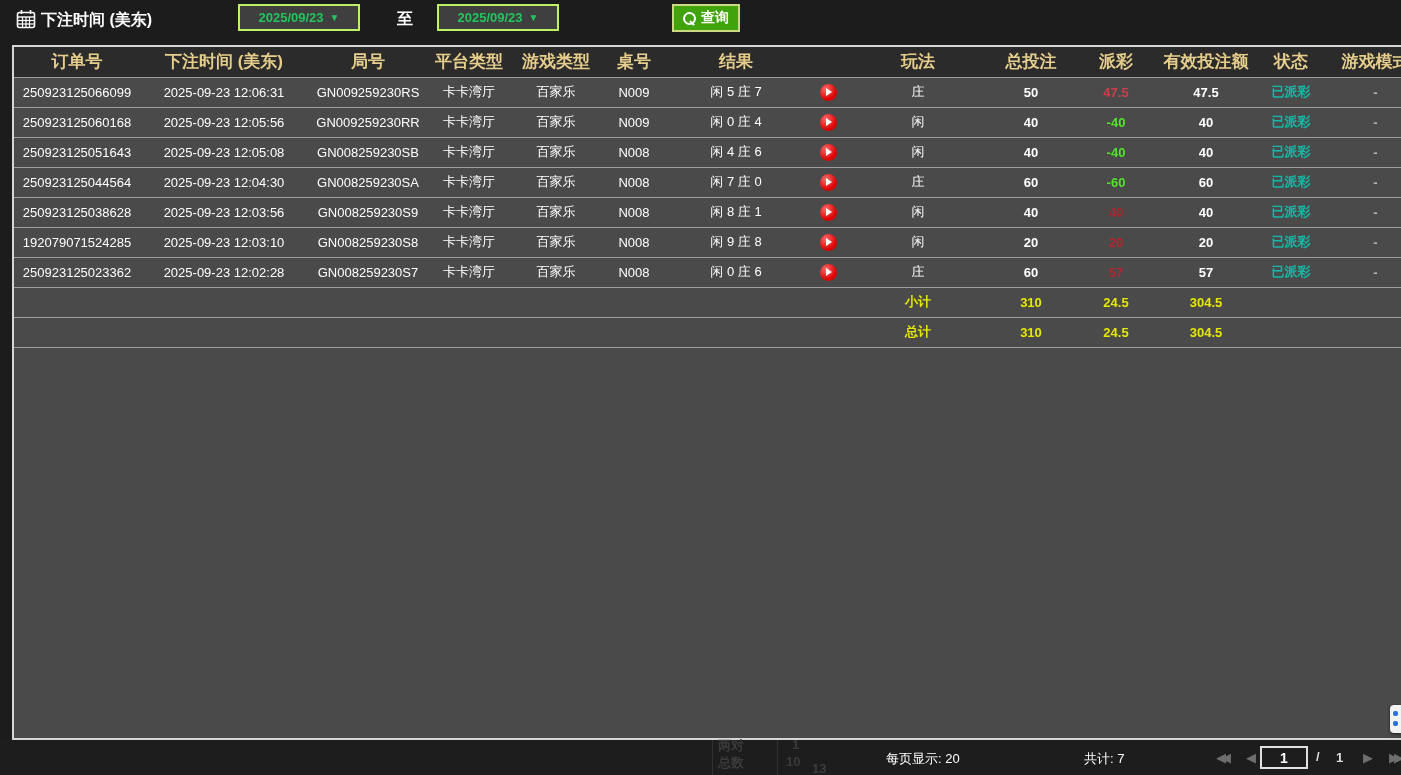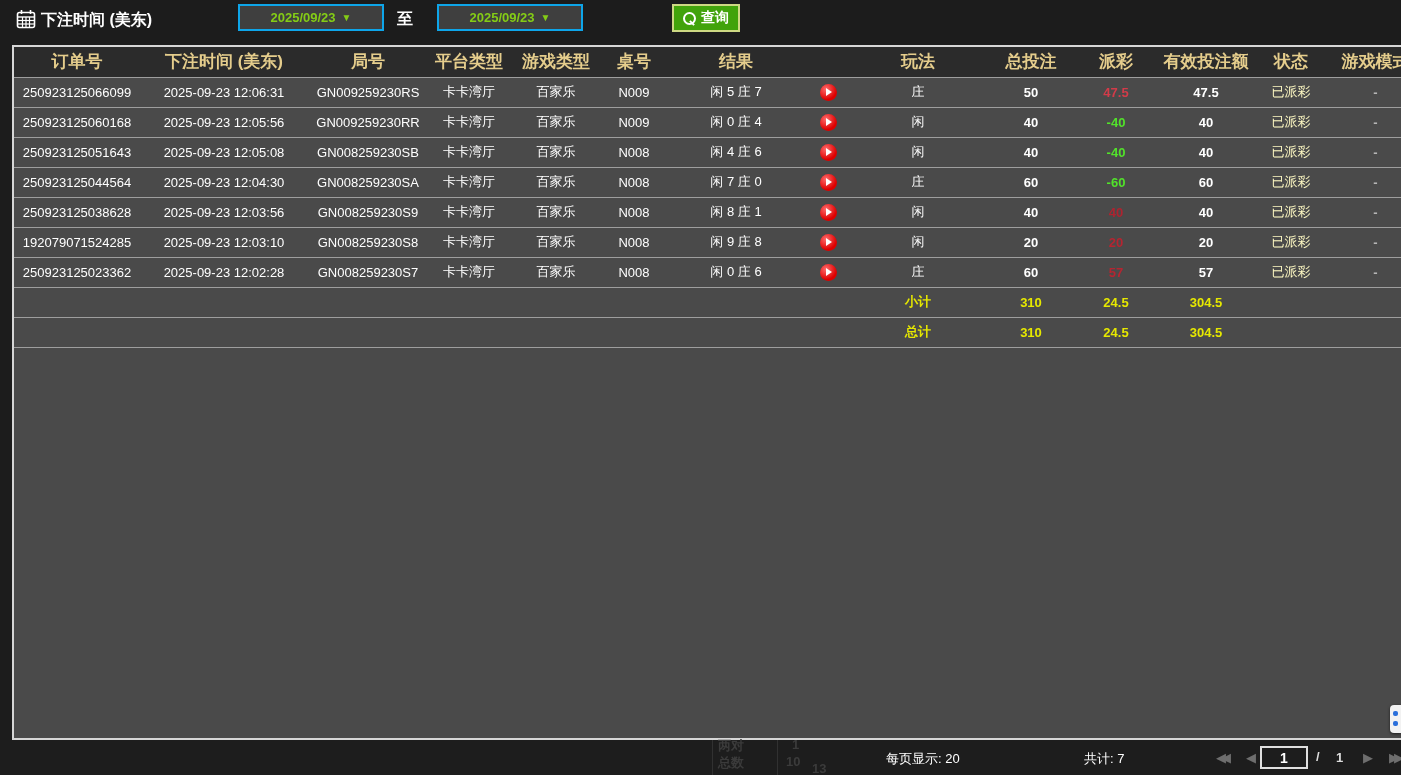--- a/index.html
+++ b/index.html
@@ -3,43 +3,43 @@
 <meta charset="utf-8">
 <style>
   * { margin:0; padding:0; box-sizing:border-box; }
   html,body { width:1401px; height:775px; overflow:hidden; }
   body { background:#1c1c1c; font-family:"Liberation Sans", sans-serif; position:relative; }
 
   
   .topbar { position:absolute; top:0; left:0; width:100%; height:45px; background:#1c1c1c; }
   .cal-icon { position:absolute; left:16px; top:9px; width:20px; height:20px; }
   .filter-label { position:absolute; left:41px; top:10px; font-size:16px; font-weight:bold; color:#ffffff; white-space:nowrap; }
-  .date-box { position:absolute; top:4px; width:146px; height:27px; background:#3f3f3f; border:2px solid #0ea5e9;
-              color:#84cc16; font-weight:bold; font-size:13px; display:flex; align-items:center; justify-content:center;
+  .date-box { position:absolute; top:4px; width:122px; height:27px; background:#3f3f3f; border:2px solid #bef264;
+              color:#22c55e; font-weight:bold; font-size:13px; display:flex; align-items:center; justify-content:center;
               gap:6px; cursor:pointer; }
   .date-from { left:238px; } .date-to { left:437px; }
   .date-box .caret { font-size:10px; }
   .to-label { position:absolute; left:397px; top:9px; font-size:16px; font-weight:bold; color:#fff; }
   .search-btn { position:absolute; left:672px; top:4px; height:28px; padding:1px 9px; background:#41a30b;
                 border:2px solid #cdd883; color:#fff; font-size:14px; font-weight:bold; display:flex;
                 align-items:center; gap:5px; cursor:pointer; font-family:inherit;justify-content:center; }
   .mag { position:relative; width:13px; height:13px; display:inline-block; }
   .mag::before { content:""; position:absolute; left:0; top:0; width:9px; height:9px; border:2px solid #fff; border-radius:50%; }
   .mag::after  { content:""; position:absolute; left:8px; top:8px; width:2px; height:6px; background:#fff; transform:rotate(-45deg); }
 
   
   .table-wrap { position:absolute; left:12px; top:45px; width:1389px; height:695px; background:#4a4a4a;
                 border:2px solid #d6d6d6; border-right:none; overflow:hidden; }
   table { border-collapse:collapse; table-layout:fixed; width:1411px; }
   th { background:#2b2b2b; color:#e5cd8c; font-size:17px; font-weight:bold; height:30px;
        border-bottom:1px solid #9e9e9e; white-space:nowrap; overflow:hidden; }
   td { height:30px; color:#ffffff; font-size:13px; text-align:center; border-bottom:1px solid #9e9e9e;
        white-space:nowrap; overflow:hidden; }
   td.num { font-weight:bold;margin-top:36px; }
-  td.status-green { color:#fef9c3; font-weight:normal; }
+  td.status-green { color:#14b8a6; font-weight:bold; }
   td.mode-dim { color:#b5b5b5; font-weight:bold; }
   .total-row td { height:30px; }
   .ylw { color:#e6e800; font-weight:bold; }
   .play-btn { display:inline-flex; width:17px; height:17px; border-radius:50%; vertical-align:middle;
               background:radial-gradient(circle at 35% 30%, #ff6b6b, #dd0000 65%);
               align-items:center; justify-content:center; cursor:pointer; }
   .play-tri { width:0; height:0; border-left:6px solid #fff; border-top:4px solid transparent;
               border-bottom:4px solid transparent; margin-left:2px; }
 
   

